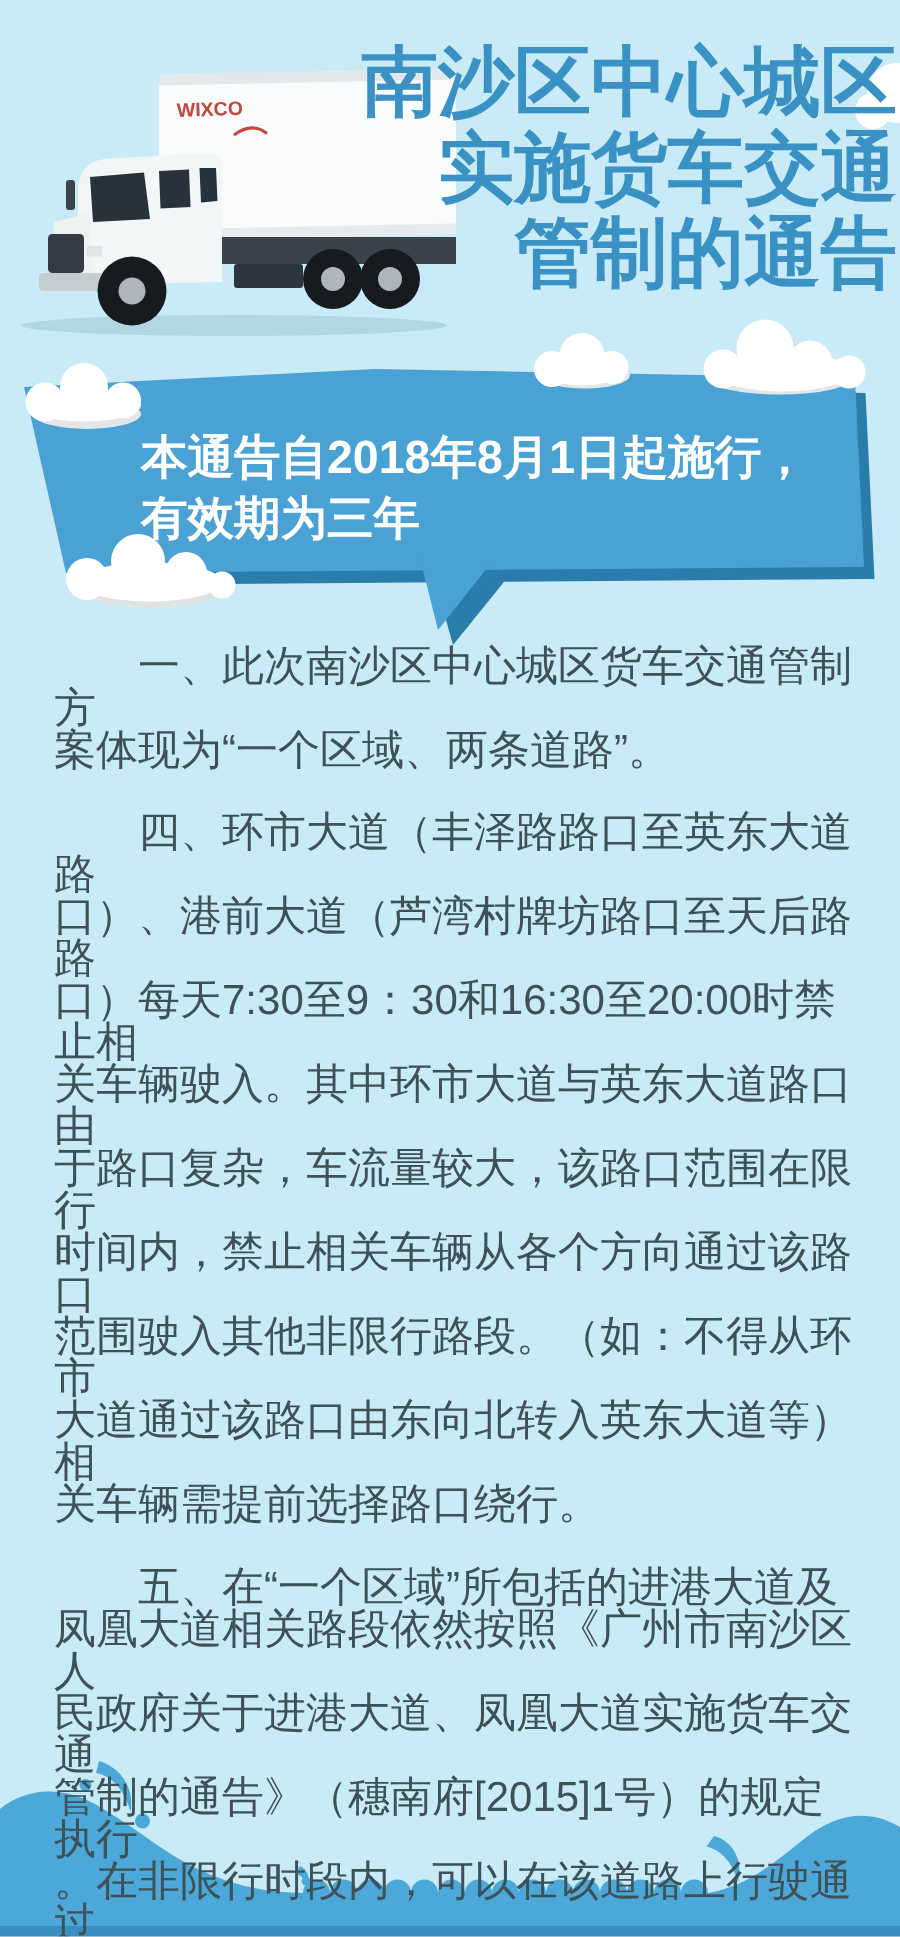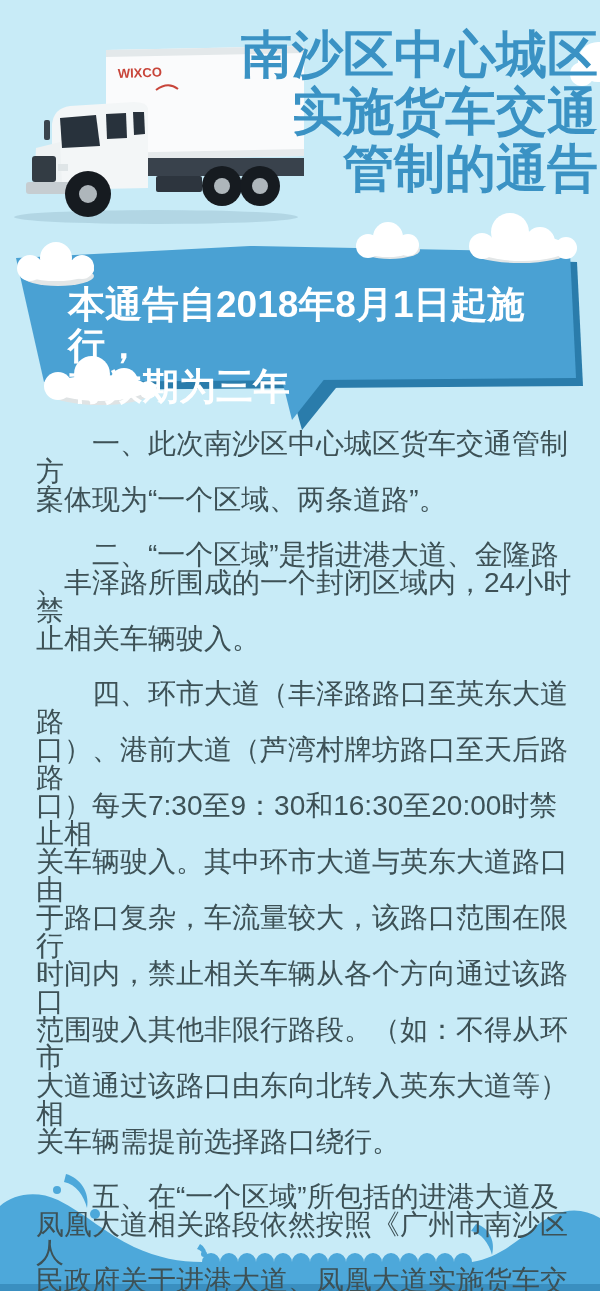--- a/index.html
+++ b/index.html
@@ -9,22 +9,22 @@
     font-family:"Liberation Sans",sans-serif;
   }
   .decor{position:absolute;left:0;top:0;width:600px;height:1291px;display:block;}
   .truck{position:absolute;left:6px;top:36px;width:300px;height:190px;display:block;}
   .title{
     position:absolute;left:218px;top:26px;width:380px;
     text-align:right;font-size:51px;line-height:57px;font-weight:bold;
     color:#3a92c4;white-space:pre-line;z-index:3;
   }
   .bubble-text{
-    position:absolute;left:68px;top:284px;width:480px;
-    font-size:37px;line-height:41px;font-weight:bold;color:#ffffff;
+    position:absolute;left:94px;top:284px;width:480px;
+    font-size:31px;line-height:41px;font-weight:bold;color:#ffffff;
     white-space:pre-line;z-index:4;
   }
   .body-text{
     position:absolute;left:36px;top:430px;width:540px;
     color:#3d5156;font-size:28px;line-height:28px;font-weight:normal;z-index:3;
   }
   .para{white-space:pre-line;text-indent:2em;margin:0 0 27px 0;}
 </style>
 </head>
 <body>
@@ -150,23 +150,20 @@
   <div class="title">南沙区中心城区
 实施货车交通
 管制的通告</div>
 
   <div class="bubble-text">本通告自2018年8月1日起施行，
 有效期为三年</div>
 
   <div class="body-text">
     <p class="para">一、此次南沙区中心城区货车交通管制方
 案体现为“一个区域、两条道路”。</p>
-    <p class="para">二、“一个区域”是指进港大道、金隆路
-、丰泽路所围成的一个封闭区域内，24小时禁
-止相关车辆驶入。</p>
     <p class="para">四、环市大道（丰泽路路口至英东大道路
 口）、港前大道（芦湾村牌坊路口至天后路路
 口）每天7:30至9：30和16:30至20:00时禁止相
 关车辆驶入。其中环市大道与英东大道路口由
 于路口复杂，车流量较大，该路口范围在限行
 时间内，禁止相关车辆从各个方向通过该路口
 范围驶入其他非限行路段。（如：不得从环市
 大道通过该路口由东向北转入英东大道等）相
 关车辆需提前选择路口绕行。</p>
     <p class="para">五、在“一个区域”所包括的进港大道及

